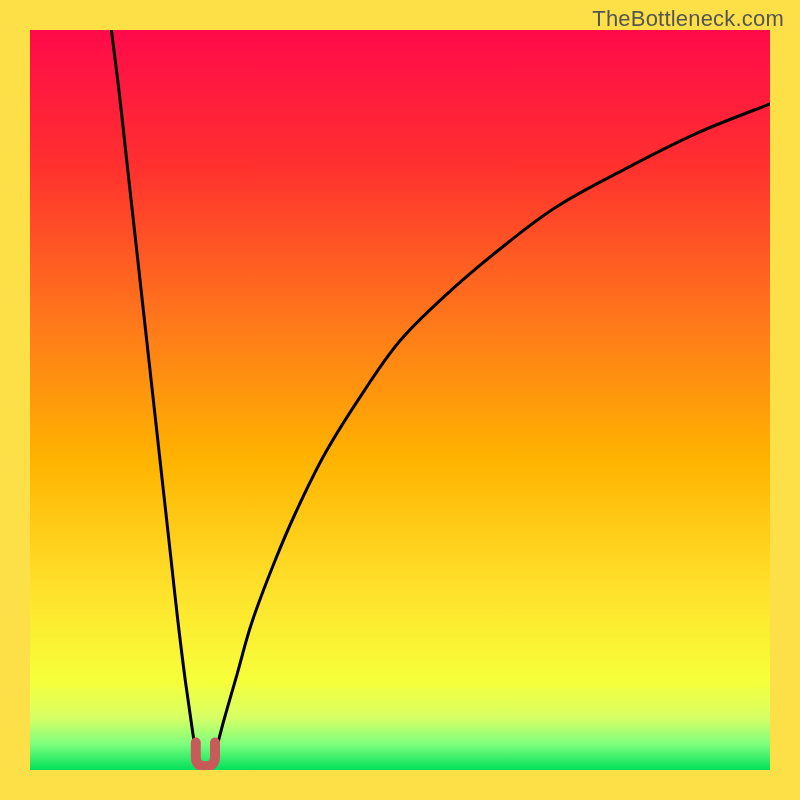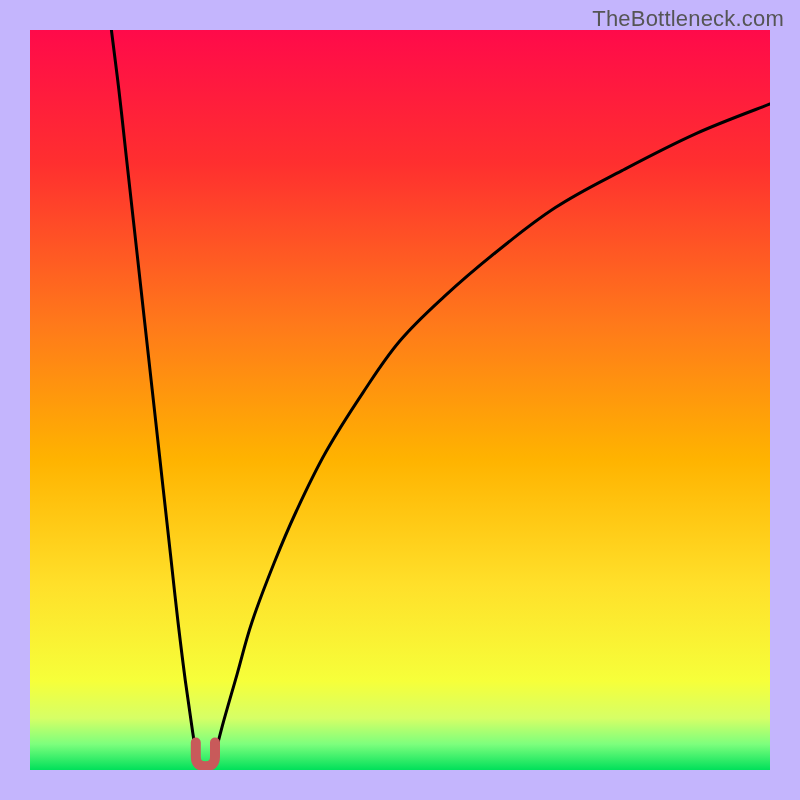--- a/index.html
+++ b/index.html
@@ -7,21 +7,21 @@
     padding: 0;
     width: 800px;
     height: 800px;
     background: #000;
     font-family: Arial, Helvetica, sans-serif;
   }
   .frame {
     position: absolute;
     left: 0; top: 0;
     width: 800px; height: 800px;
-    background: #c4b5fd;
+    background: #fde047;
   }
   .plot {
     position: absolute;
     left: 30px;
     top: 30px;
     width: 740px;
     height: 740px;
     overflow: hidden;
   }
   .watermark {

